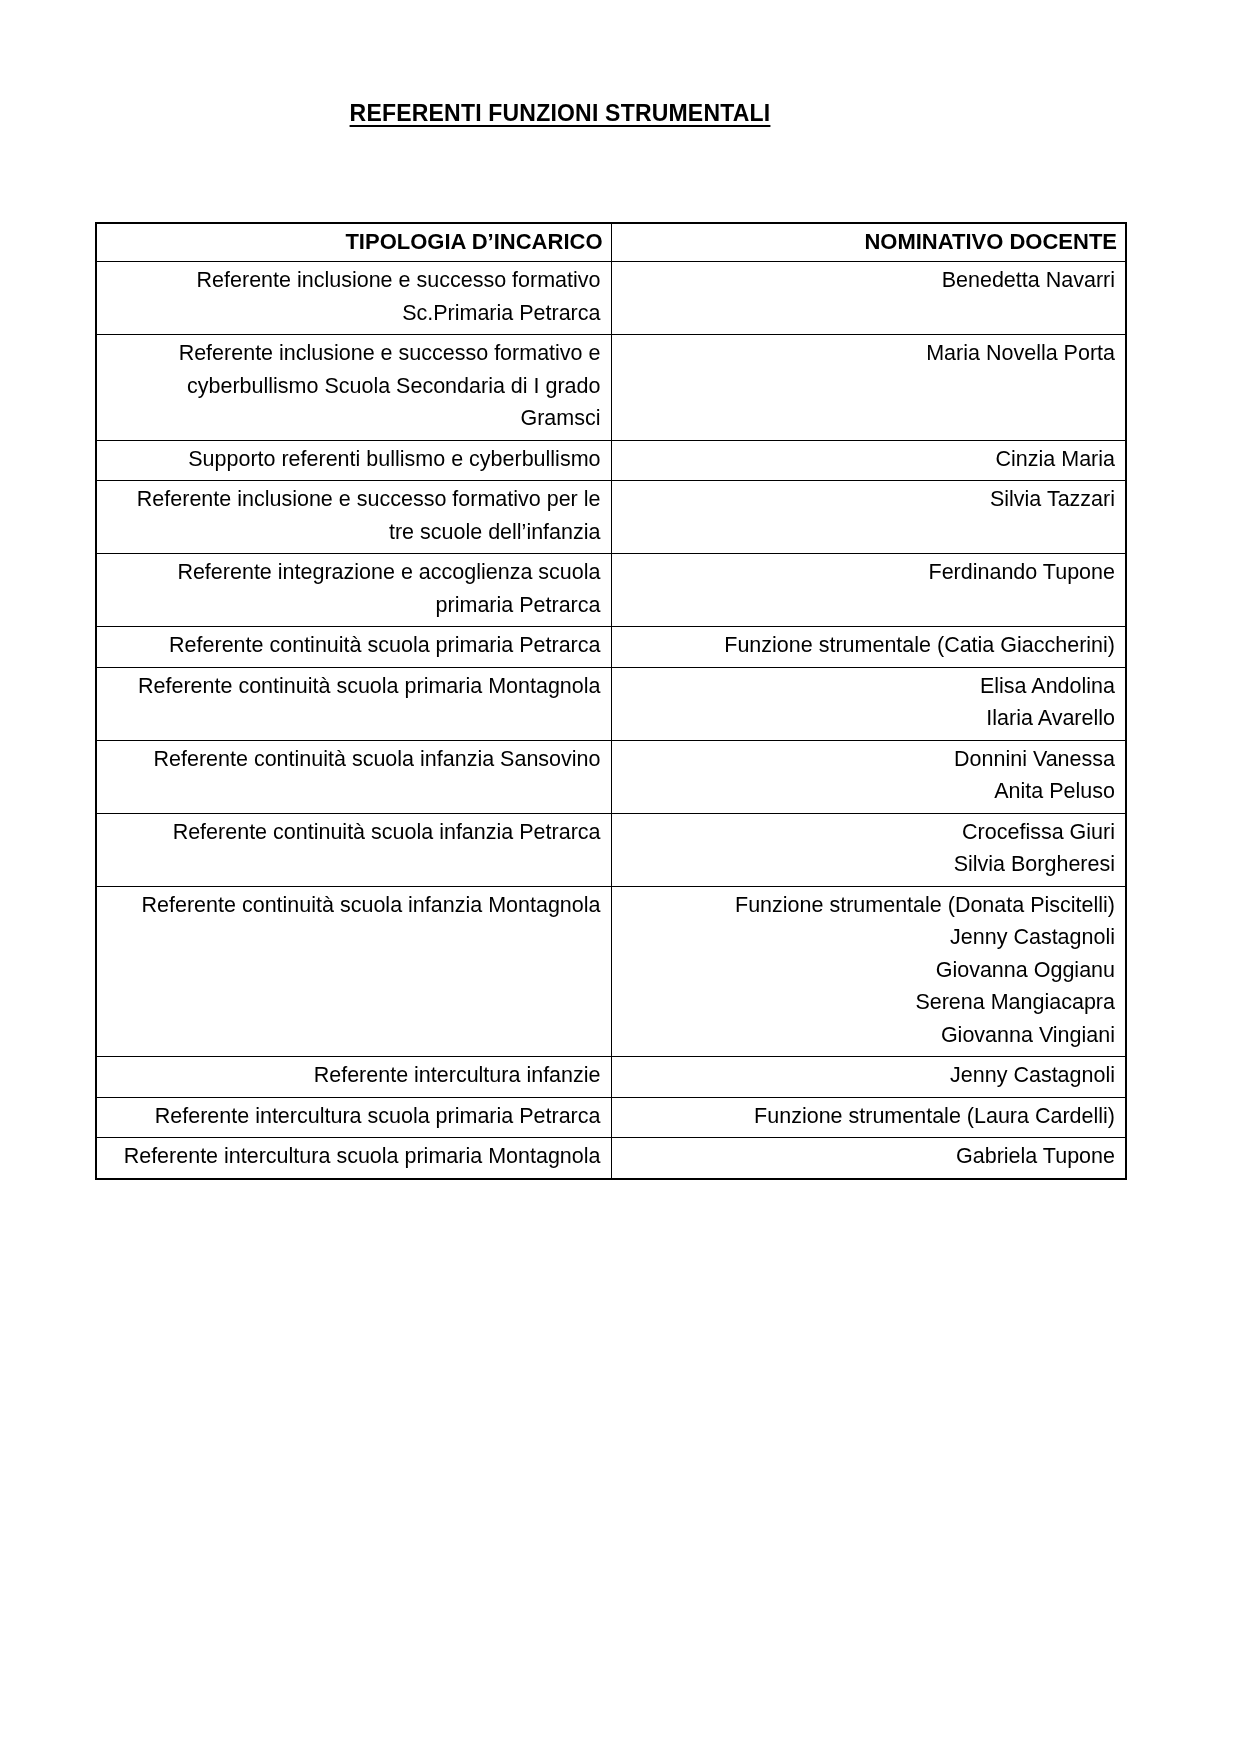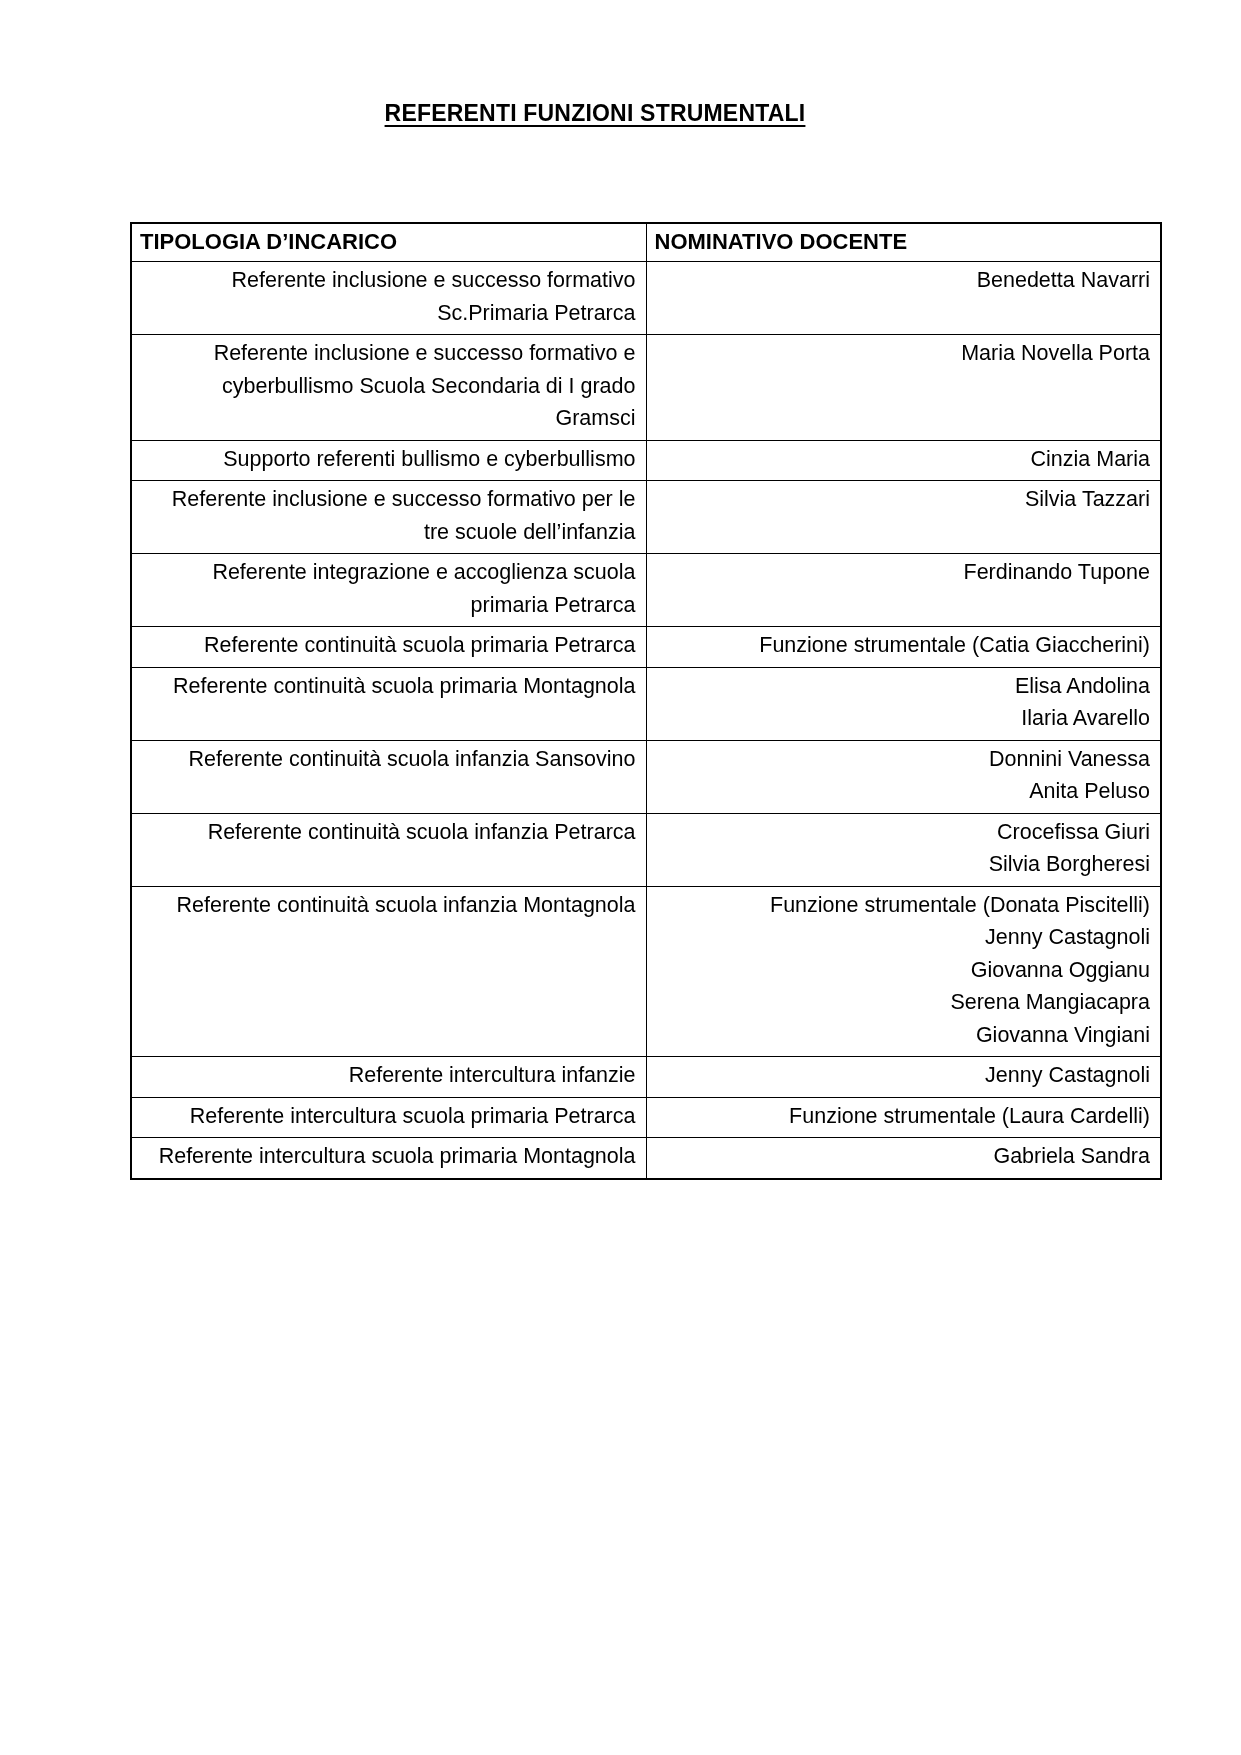--- a/index.html
+++ b/index.html
@@ -11,21 +11,20 @@
     width: 1241px;
     min-height: 1755px;
     font-family: "Liberation Sans", sans-serif;
     color: #000000;
   }
   .page {
     position: relative;
     width: 1120px;
     min-height: 1755px;
     background: #ffffff;
-    padding-left: 35px;
   }
   .doc-title {
     margin: 0;
     padding-top: 100px;
     text-align: center;
     font-size: 23px;
     font-weight: 700;
     letter-spacing: 0.2px;
     text-decoration: underline;
     text-decoration-thickness: 2px;
@@ -41,21 +40,21 @@
   table.referenti th,
   table.referenti td {
     border: 1.5px solid #000000;
     vertical-align: top;
     box-sizing: border-box;
   }
   table.referenti th {
     width: 50%;
     font-size: 22px;
     font-weight: 700;
-    text-align: left;
+    text-align: right;
     padding: 4px 8px 5px;
     line-height: 28px;
   }
   table.referenti td {
     font-size: 21.5px;
     font-weight: 400;
     text-align: right;
     padding: 2px 10px 5px 11px;
     line-height: 32.5px;
   }
@@ -153,19 +152,19 @@
         </tr>
         <tr>
           <td>Referente intercultura scuola primaria Petrarca</td>
           <td>
             <span class="docente-line">Funzione strumentale (Laura Cardelli)</span>
           </td>
         </tr>
         <tr>
           <td>Referente intercultura scuola primaria Montagnola</td>
           <td>
-            <span class="docente-line">Gabriela Sandra</span>
+            <span class="docente-line">Gabriela Tupone</span>
           </td>
         </tr>
       </tbody>
   </table>
 
 </div>
 
 </body></html>

